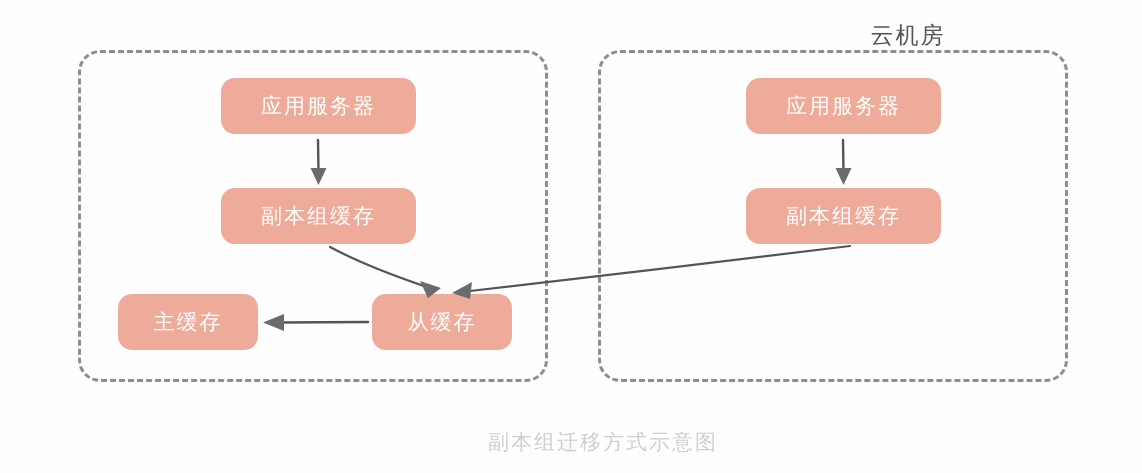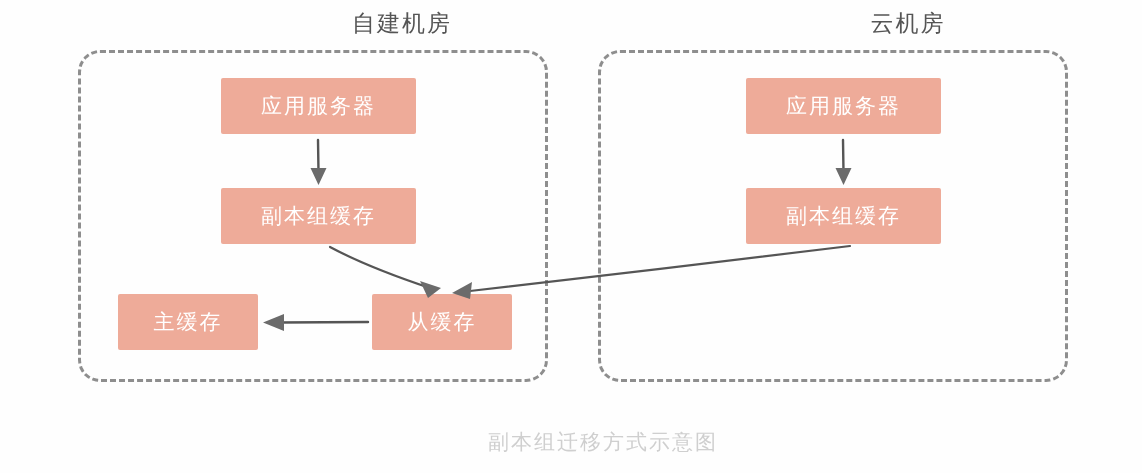--- a/index.html
+++ b/index.html
@@ -39,21 +39,21 @@
   .zone {
     position: absolute;
     border: 3px dashed #8e8e8e;
     border-radius: 22px;
     background: transparent;
     box-sizing: border-box;
   }
   .node {
     position: absolute;
     background: #eeab99;
-    border-radius: 2px;
+    border-radius: 14px;
     color: #ffffff;
     font-size: 21px;
     letter-spacing: 2px;
     display: flex;
     align-items: center;
     justify-content: center;
     box-sizing: border-box;
     white-space: nowrap;
     font-family: "DejaVu Sans", "Liberation Sans", sans-serif;
   }
@@ -65,22 +65,21 @@
     color: #cfcfcf;
     letter-spacing: 2px;
     font-family: "DejaVu Sans", "Liberation Sans", sans-serif;
   }
 </style>
 </head>
 <body>
 
 <div id="stage">
 
-  <div class="zone-title" style="left:317px; top:8px; width:170px;">自建机房</div>
-  <div class="zone-title" style="left:843px; top:8px; width:130px;">云机房</div>
+  <div class="zone-title" style="left:843px; top:20px; width:130px;">云机房</div>
 
   <div class="zone" style="left:78px; top:50px; width:470px; height:332px;"></div>
   <div class="zone" style="left:598px; top:50px; width:470px; height:332px;"></div>
 
   <div class="node" style="left:221px; top:78px; width:195px; height:56px;">应用服务器</div>
   <div class="node" style="left:221px; top:188px; width:195px; height:56px;">副本组缓存</div>
   <div class="node" style="left:118px; top:294px; width:140px; height:56px;">主缓存</div>
   <div class="node" style="left:372px; top:294px; width:140px; height:56px;">从缓存</div>
   <div class="node" style="left:746px; top:78px; width:195px; height:56px;">应用服务器</div>
   <div class="node" style="left:746px; top:188px; width:195px; height:56px;">副本组缓存</div>

